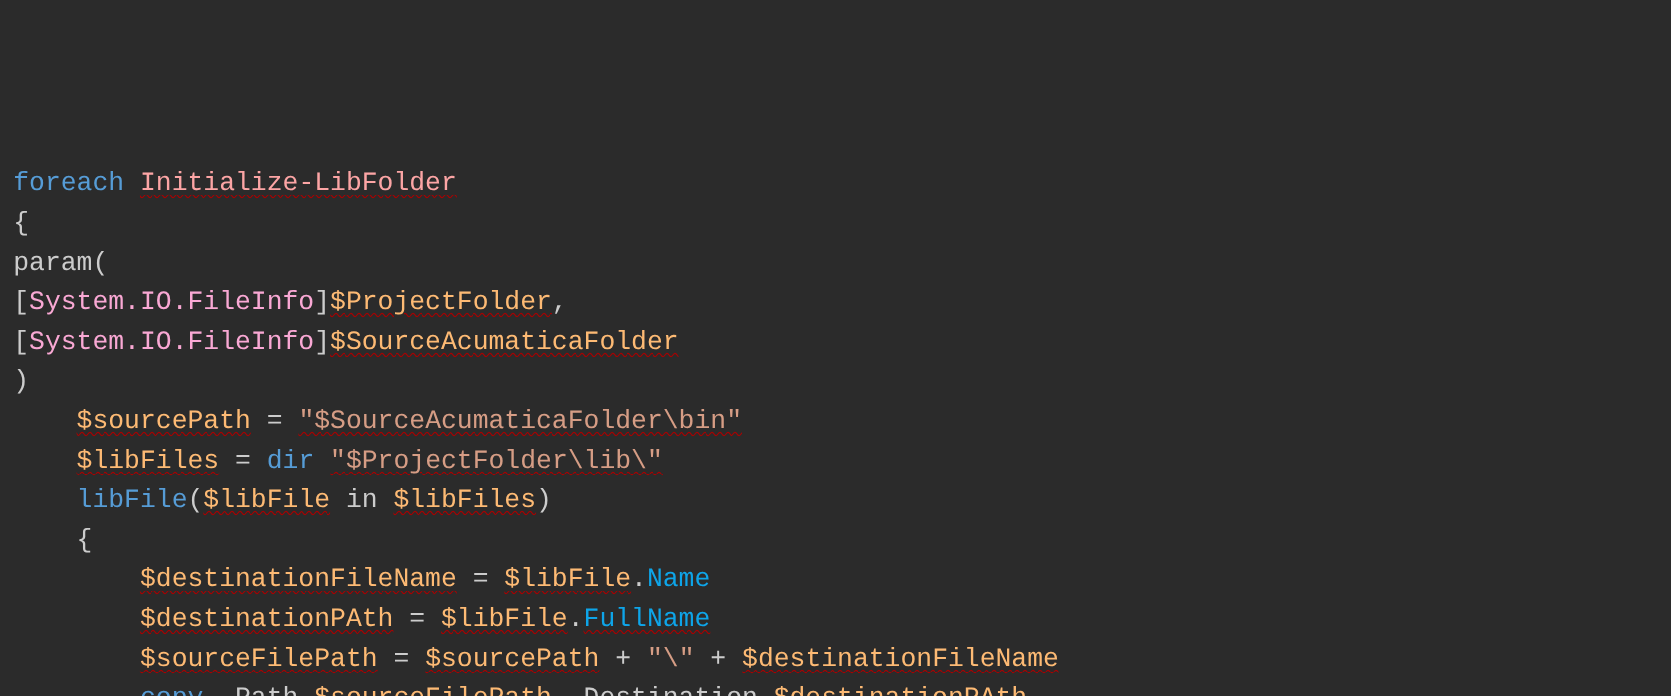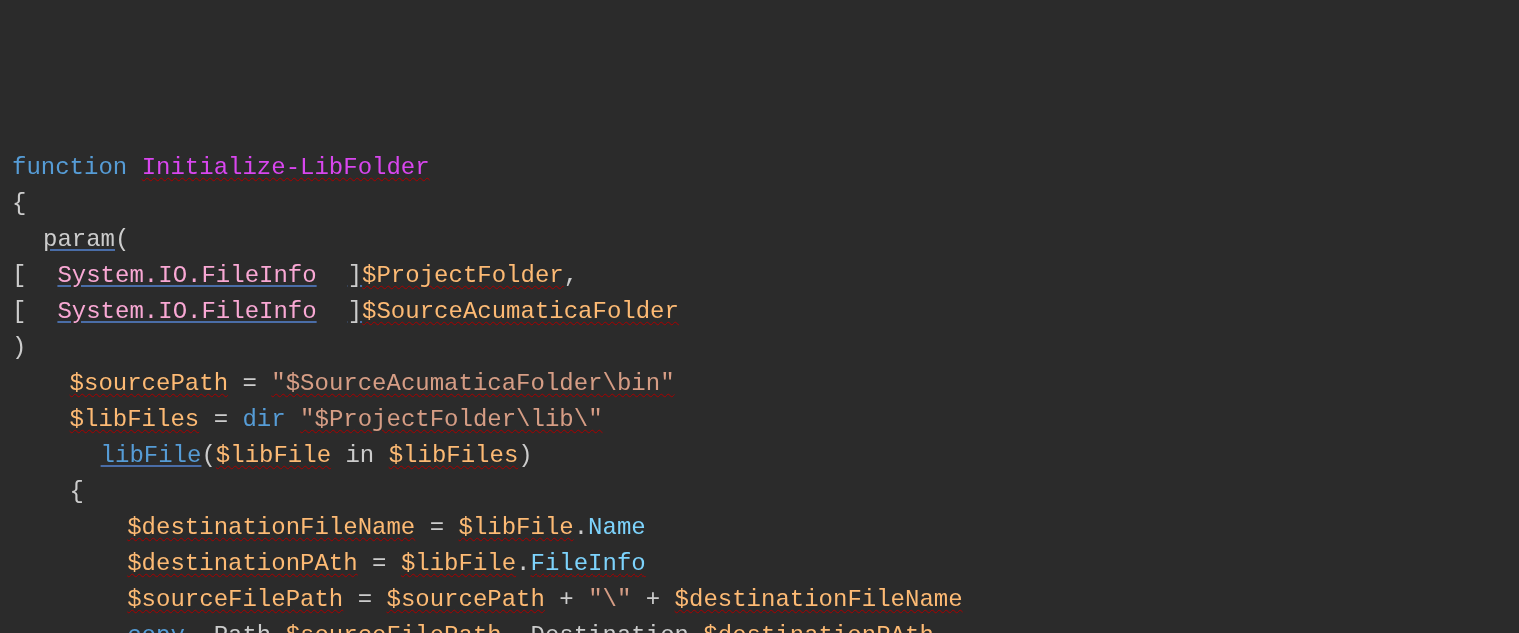--- a/index.html
+++ b/index.html
@@ -7,58 +7,56 @@
     background: #2b2b2b;
     font-family: 'Consolas', 'Monaco', 'Courier New', monospace;
     font-size: 24px;
     line-height: 1.5;
     padding: 6px 12px;
     color: #cccccc;
     white-space: pre;
     overflow-x: auto;
   }
   .kw   { color: #569cd6; }
-  .func { color: #d946ef; }
+  .func { color: #fca5a5; }
   .type { color: #f9a8d4; }
   .var  { color: #fdba74; }
   .str  { color: #d69d85; }
   .txt  { color: #cccccc; }
-  .prop { color: #7dd3fc; }
+  .prop { color: #0ea5e9; }
   .brkt { color: #cccccc; }
   .paren{ color: #cccccc; }
 
   .squig {
     text-decoration: underline wavy #a00;
     text-decoration-thickness: 1px;
     text-underline-offset: 3px;
   }
   .ulink {
-    text-decoration: underline;
     text-decoration-color: #4a6da7;
     text-underline-offset: 3px;
-    margin-left: 31px;
   }
   pre { font-family: inherit; }
 </style>
 </head>
 <body>
 
 
 
-<pre><span class="kw">function</span><span> </span><span class="func squig">Initialize-LibFolder</span>
+<pre><span class="kw">foreach</span><span> </span><span class="func squig">Initialize-LibFolder</span>
 <span class="txt">{</span>
 <span class="txt ulink">param</span><span class="paren">(</span>
 <span class="brkt">[</span><span class="type ulink">System.IO.FileInfo</span><span class="brkt ulink">]</span><span class="var squig">$ProjectFolder</span><span class="txt">,</span>
 <span class="brkt">[</span><span class="type ulink">System.IO.FileInfo</span><span class="brkt ulink">]</span><span class="var squig">$SourceAcumaticaFolder</span>
 <span class="paren">)</span>
 <span>    </span><span class="var squig">$sourcePath</span><span class="txt"> = </span><span class="str squig">"$SourceAcumaticaFolder\bin"</span>
 <span>    </span><span class="var squig">$libFiles</span><span class="txt"> = </span><span class="kw">dir</span><span> </span><span class="str squig">"$ProjectFolder\lib\"</span>
 <span>    </span><span class="kw ulink">libFile</span><span class="paren">(</span><span class="var squig">$libFile</span><span class="txt"> in </span><span class="var squig">$libFiles</span><span class="paren">)</span>
 <span class="txt">    {</span>
 <span>        </span><span class="var squig">$destinationFileName</span><span class="txt"> = </span><span class="var squig">$libFile</span><span class="txt">.</span><span class="prop">Name</span>
-<span>        </span><span class="var squig">$destinationPAth</span><span class="txt"> = </span><span class="var squig">$libFile</span><span class="txt">.</span><span class="prop squig">FileInfo</span>
+<span>        </span><span class="var squig">$destinationPAth</span><span class="txt"> = </span><span class="var squig">$libFile</span><span class="txt">.</span><span class="prop squig">FullName</span>
 <span>        </span><span class="var squig">$sourceFilePath</span><span class="txt"> = </span><span class="var squig">$sourcePath</span><span class="txt"> + </span><span class="str">"\"</span><span class="txt"> + </span><span class="var squig">$destinationFileName</span>
 <span>        </span><span class="kw">copy</span><span class="txt"> -Path </span><span class="var squig">$sourceFilePath</span><span class="txt"> -Destination </span><span class="var squig">$destinationPAth</span>
 
 </pre>
 
 
 
 
 </body></html>

